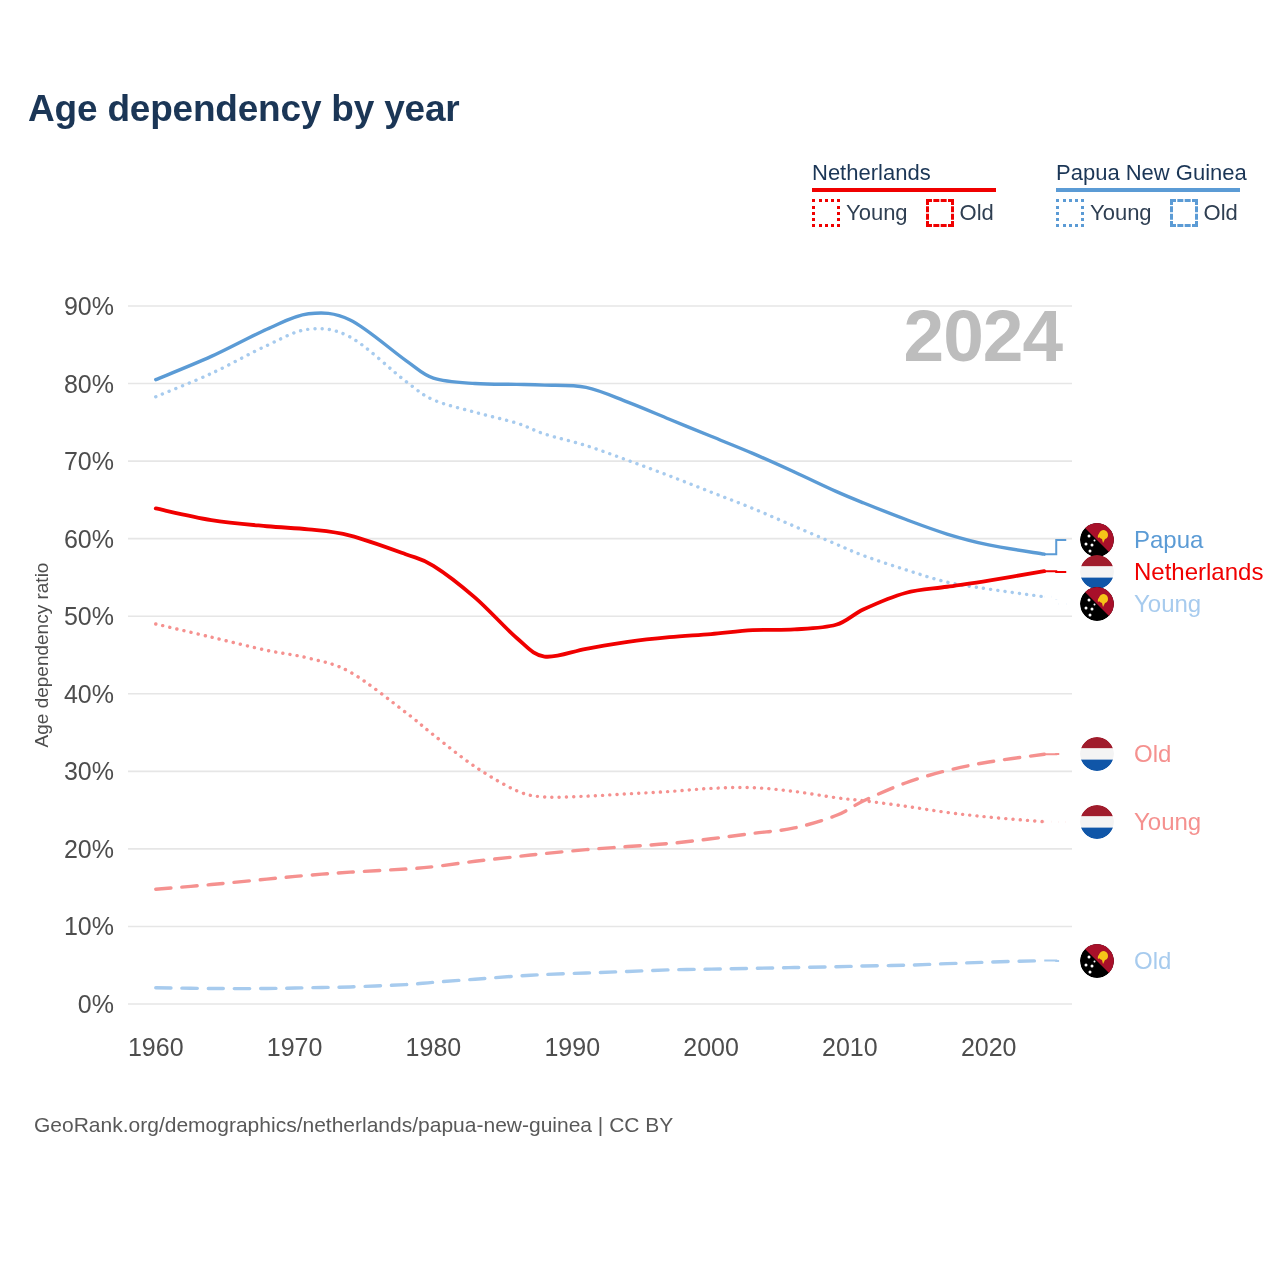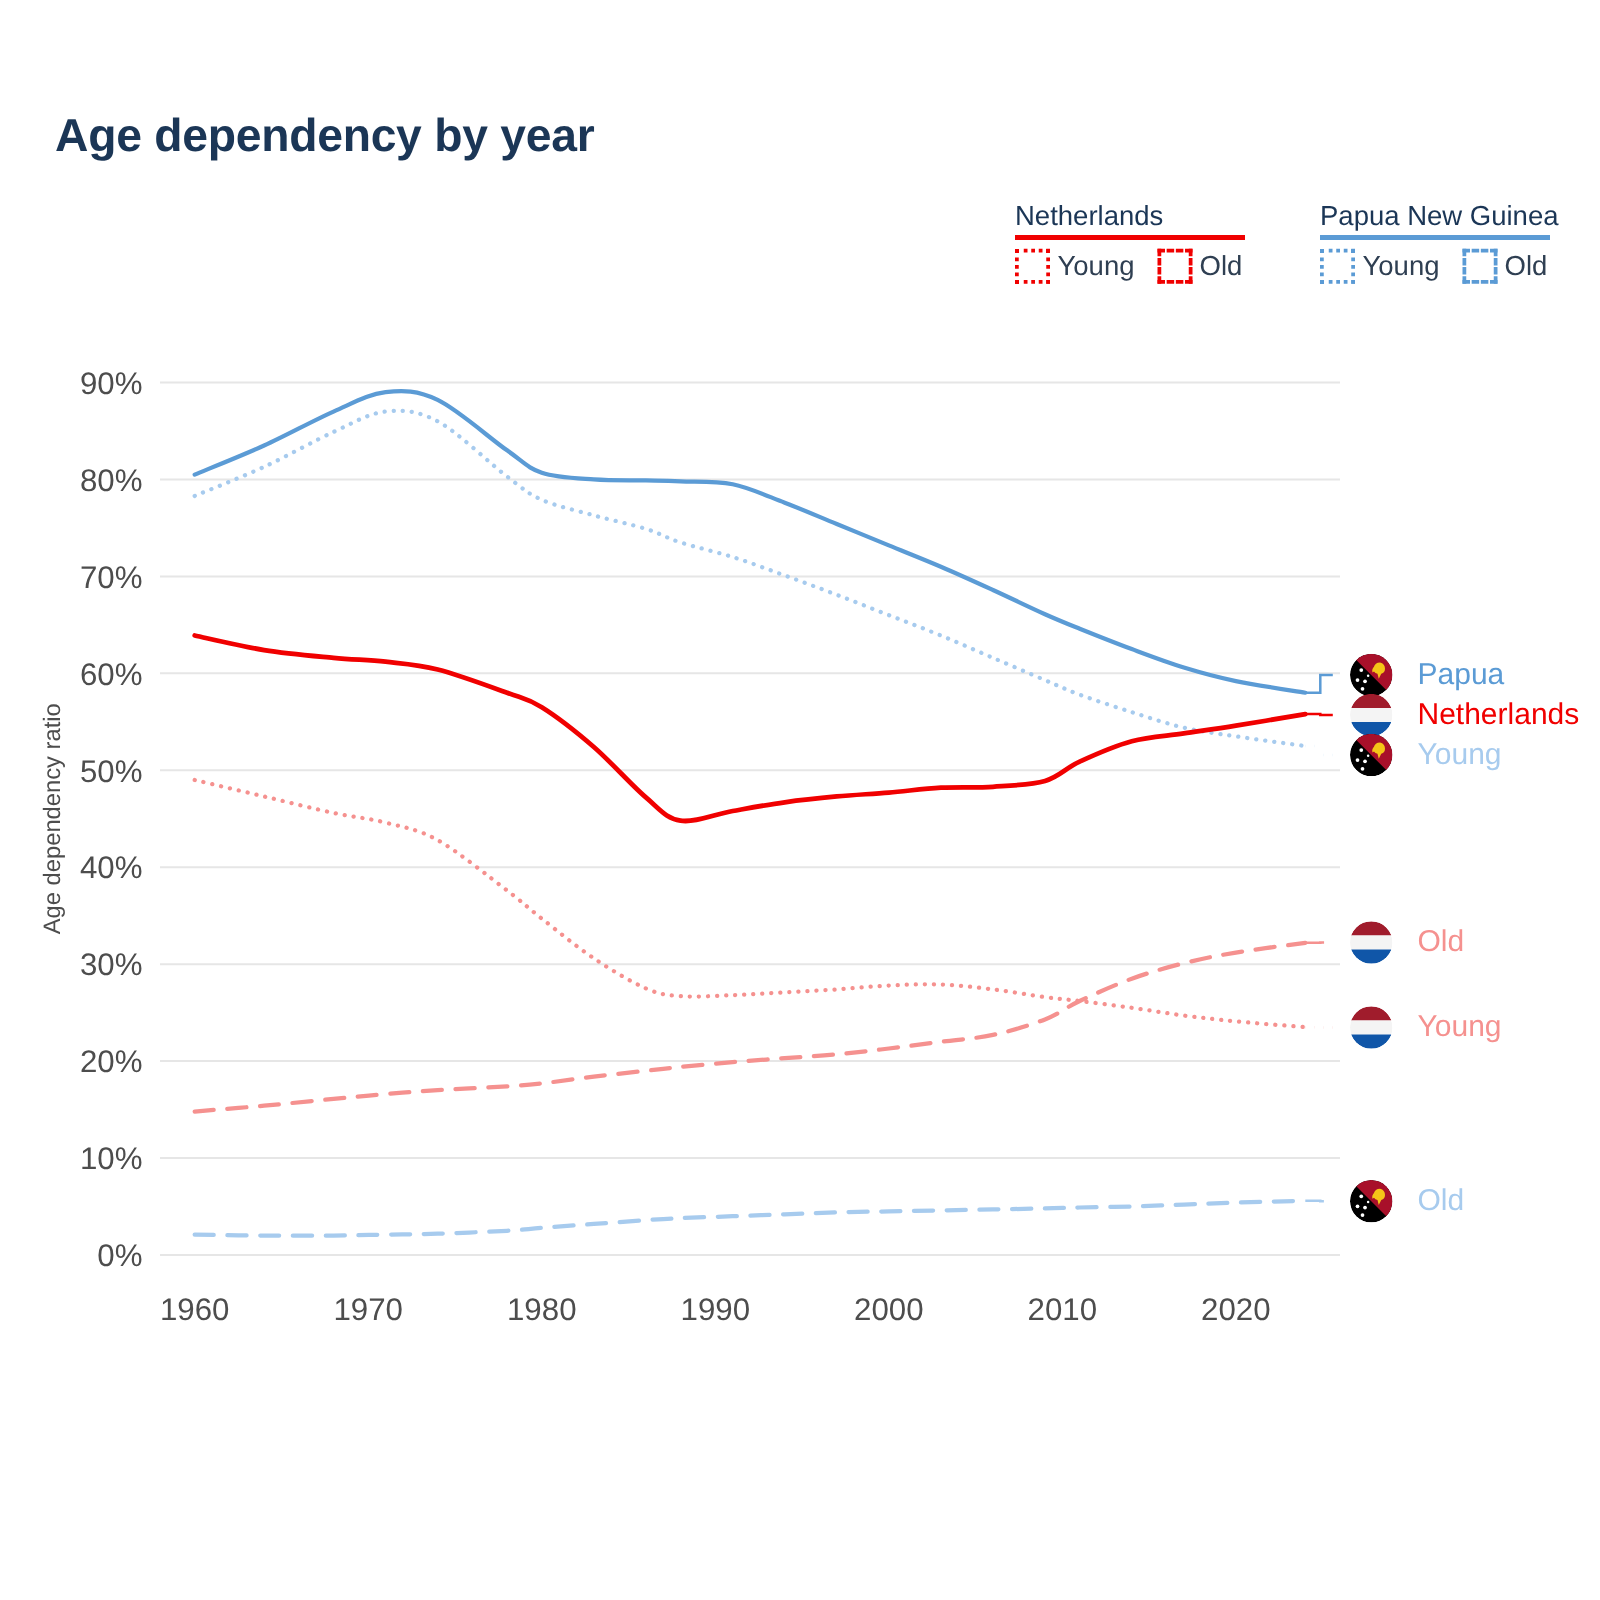--- a/index.html
+++ b/index.html
@@ -20,21 +20,20 @@
     inset: 0;
   }
   .title {
     position: absolute;
     left: 28px;
     top: 88px;
     font-size: 37px;
     font-weight: bold;
     color: #1b3656;
     letter-spacing: -0.2px;
-    margin-left: 16px;
   }
 
   
   .legend {
     position: absolute;
     top: 160px;
     left: 812px;
     width: 450px;
     display: flex;
     gap: 60px;
@@ -174,20 +173,21 @@
           <span class="legend-label">Young</span>
         </div>
         <div class="legend-item">
           <span class="swatch dashed" style="border-color:#5b9bd5"></span>
           <span class="legend-label">Old</span>
         </div>
       </div>
     </div>
   </div>
 
+  <div class="year-watermark">2024</div>
 
   <svg class="plot" id="plot-svg" viewBox="0 0 1280 1280">
       <line x1="128" x2="1072" y1="1004" y2="1004" class="gridline"></line>
       <text x="114" y="1013" class="ytick-label">0%</text>
       <line x1="128" x2="1072" y1="926.4444444444445" y2="926.4444444444445" class="gridline"></line>
       <text x="114" y="935.4444444444445" class="ytick-label">10%</text>
       <line x1="128" x2="1072" y1="848.8888888888889" y2="848.8888888888889" class="gridline"></line>
       <text x="114" y="857.8888888888889" class="ytick-label">20%</text>
       <line x1="128" x2="1072" y1="771.3333333333334" y2="771.3333333333334" class="gridline"></line>
       <text x="114" y="780.3333333333334" class="ytick-label">30%</text>
@@ -336,14 +336,15 @@
               <path d="M24 7 q4 1 4 5 q0 3 -3 4 l-2 4 l-1 -4 q-4 -1 -3 -5 q1 -4 5 -4 z" fill="#f5c518"></path>
               <path d="M20 10 q-3 2 -2 5 l3 -2 z" fill="#f5c518"></path>
             </g>
           </svg>
         </span>
         <span>Old</span>
       </div>
     </div>
 
   <div class="footer">
+    <div>GeoRank.org/demographics/netherlands/papua-new-guinea | CC BY</div>
   </div>
 </div>
 
 </body></html>

